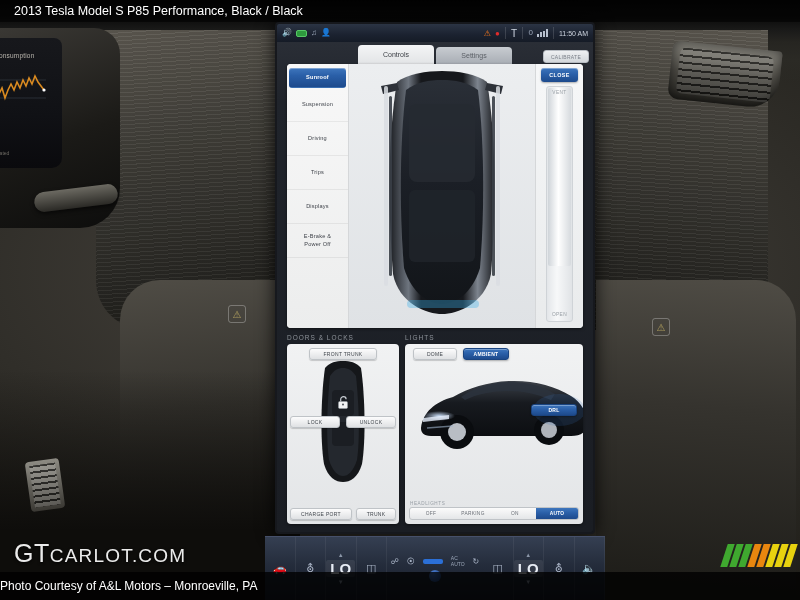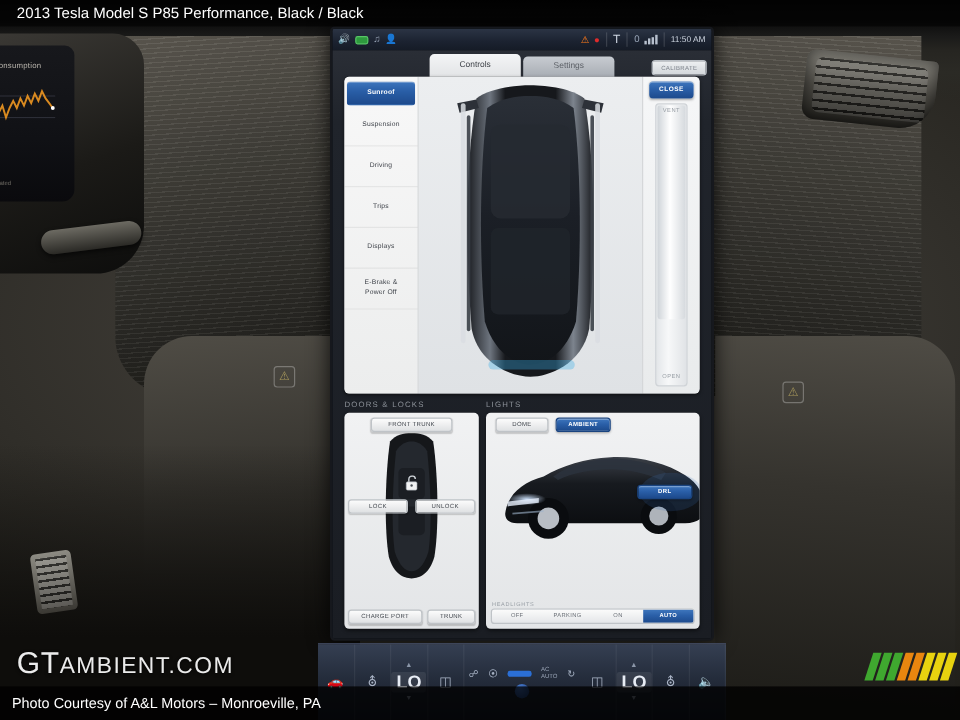--- a/index.html
+++ b/index.html
@@ -109,21 +109,21 @@
     position: absolute; left: 0; top: 0; width: 800px; height: 22px;
     background: rgba(0,0,0,.55);
     color: #fff; font-size: 12.5px; line-height: 22px; padding-left: 14px;
     white-space: nowrap;
   }
 
   
   .footerbar {
     position: absolute; left: 0; bottom: 0; width: 800px; height: 28px;
     background: rgba(0,0,0,.78);
-    color: #fff; font-size: 12px; line-height: 28px; padding-left: 10px;
+    color: #fff; font-size: 12px; line-height: 28px; 
     white-space: nowrap;
   }
   .watermark {
     position:absolute; left: 14px; bottom: 32px;
     color: rgba(255,255,255,.92);
     text-shadow: 0 1px 3px rgba(0,0,0,.9);
     white-space: nowrap;
   }
   .watermark .gt { font-size: 25px; letter-spacing: .5px; margin-top: 8px; }
   .watermark .rest { font-size: 19px; letter-spacing: 1.2px; }
@@ -587,21 +587,21 @@
         <span style="font-size:11px;">🔈</span>
       </div>
   </div>
 
   <div class="titlebar">
     <span>2013 Tesla Model S P85 Performance,</span>
     <span>Black / Black</span>
   </div>
 
   <div class="watermark">
-    <span class="gt">GT</span><span class="rest">AMBIENT.COM</span>
+    <span class="gt">GT</span><span class="rest">CARLOT.COM</span>
   </div>
 
   <div class="stripes">
     <i style="background:#3fa82f"></i>
       <i style="background:#3fa82f"></i>
       <i style="background:#3fa82f"></i>
     <i style="background:#e8860f"></i>
       <i style="background:#e8860f"></i>
     <i style="background:#e8d20f"></i>
       <i style="background:#e8d20f"></i>

